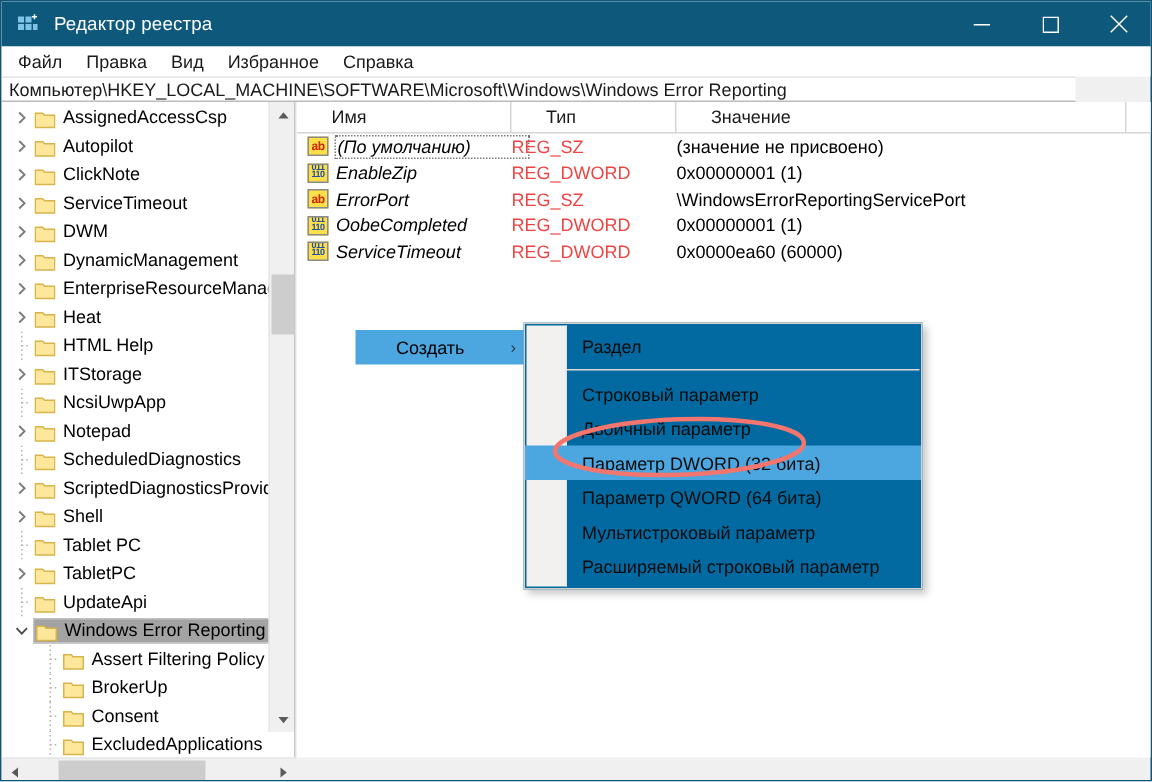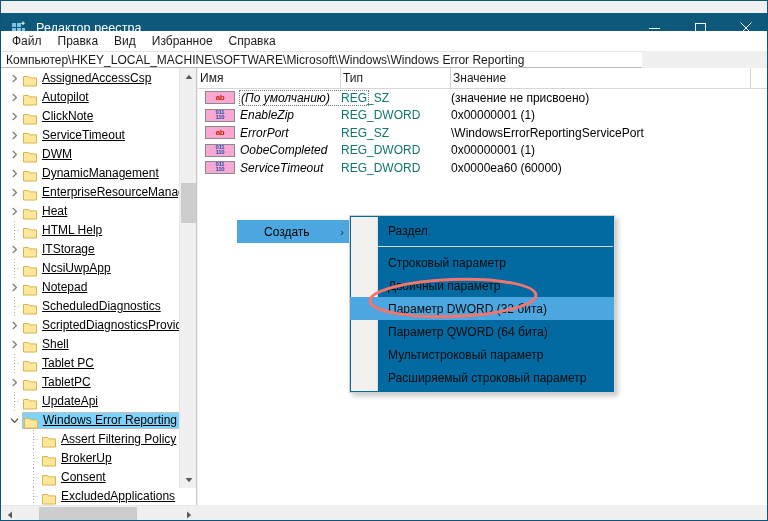--- a/index.html
+++ b/index.html
@@ -16,21 +16,21 @@
     height: 521px;
     overflow: hidden;
     background: #f0f0f0;
     border: 1px solid #0c5579;
     box-sizing: border-box;
   }
 
   
   .titlebar {
     position: absolute;
-    left: 0; top: 12px;
+    left: 0; top: 0;
     width: 768px; height: 30px;
     background: #0e587c;
     display: flex;
     align-items: center;
     box-sizing: border-box;
   }
   .app-icon {
     position: relative;
     width: 16px; height: 16px;
     margin-left: 10px;
@@ -72,21 +72,21 @@
     color: #1a1a1a;
     padding: 2px 8px;
     white-space: nowrap;
   }
   .menu-item:first-child { margin-left: 3px; }
 
   
   .addressbar {
     position: absolute;
     left: 0; top: 50px;
-    width: 641px; height: 17px;
+    width: 716px; height: 17px;
     background: #ffffff;
     border-top: 1px solid #e3e3e3;
     border-bottom: 1px solid #bcbcbc;
     box-sizing: border-box;
     display: flex;
     align-items: center;
     overflow: hidden;
   }
   .address-text {
     font-size: 12px;
@@ -108,21 +108,20 @@
   .tree-scroll-area {
     position: absolute;
     left: 0; top: 0;
     width: 179px; height: 437px;
     overflow: hidden;
   }
   .tree-list {
     position: absolute;
     left: 0; top: 1px;
     width: 230px;
-    text-decoration: underline;
   }
   .tree-row {
     position: relative;
     height: 19px;
     display: flex;
     align-items: center;
     white-space: nowrap;
   }
   .tree-row .twisty {
     width: 15px; height: 19px;
@@ -136,21 +135,21 @@
     flex: 0 0 auto;
     position: relative;
     margin-right: 5px;
   }
   .tree-label {
     font-size: 12px;
     color: #000000;
     line-height: 19px;
   }
   .tree-row.selected .tree-sel {
-    background: #7dd3fc;
+    background: #a3a3a3;
     border: 1px solid #c2c2c2;
   }
   .tree-sel {
     display: inline-flex;
     align-items: center;
     padding: 0 4px 0 1px;
     height: 17px;
     box-sizing: border-box;
   }
 
@@ -170,37 +169,37 @@
     box-sizing: border-box;
   }
   .col-head {
     position: absolute;
     top: 0;
     height: 20px;
     font-size: 12px;
     color: #1a1a1a;
     display: flex;
     align-items: center;
-    padding-left: 2px;
+    padding-left: 23px;
     box-sizing: border-box;
     border-right: 1px solid #d6d6d6;
   }
   .val-row {
     position: relative;
     height: 17.5px;
     display: flex;
     align-items: center;
     white-space: nowrap;
   }
   .val-icon {
     position: relative;
-    width: 30px; height: 13px;
+    width: 14px; height: 13px;
     margin-left: 7px; margin-right: 5px;
     flex: 0 0 auto;
-    background: #f9a8d4;
+    background: #fde047;
     border: 1px solid #8a8a8a;
     box-sizing: border-box;
     font-size: 7px;
     line-height: 5px;
     font-family: "Liberation Sans", sans-serif;
     overflow: hidden;
   }
   .val-icon i {
     font-style: normal;
     display: block;
@@ -219,21 +218,21 @@
   }
   .val-name.dotted {
     outline: 1px dotted #7a7a7a;
     padding: 0 1px;
     width: 126px;
   }
   .val-type {
     position: absolute;
     left: 143px;
     font-size: 12px;
-    color: #0f766e;
+    color: #ef4444;
   }
   .val-value {
     position: absolute;
     left: 253px;
     font-size: 12px;
     color: #000000;
   }
 
   
   .vscroll {

